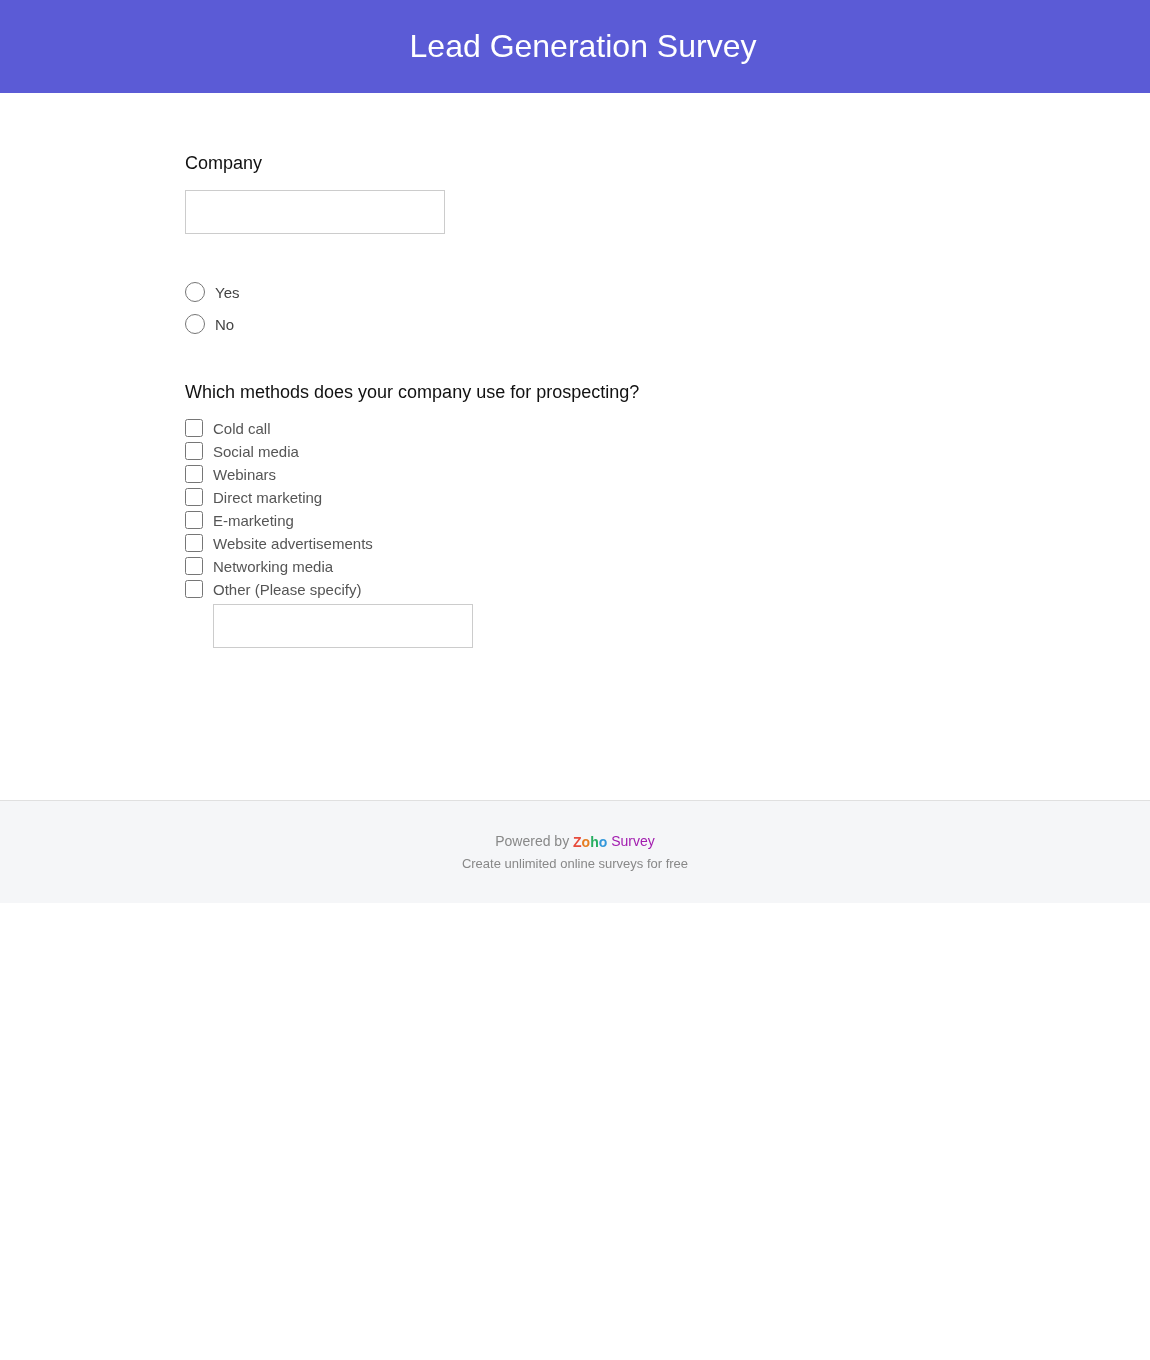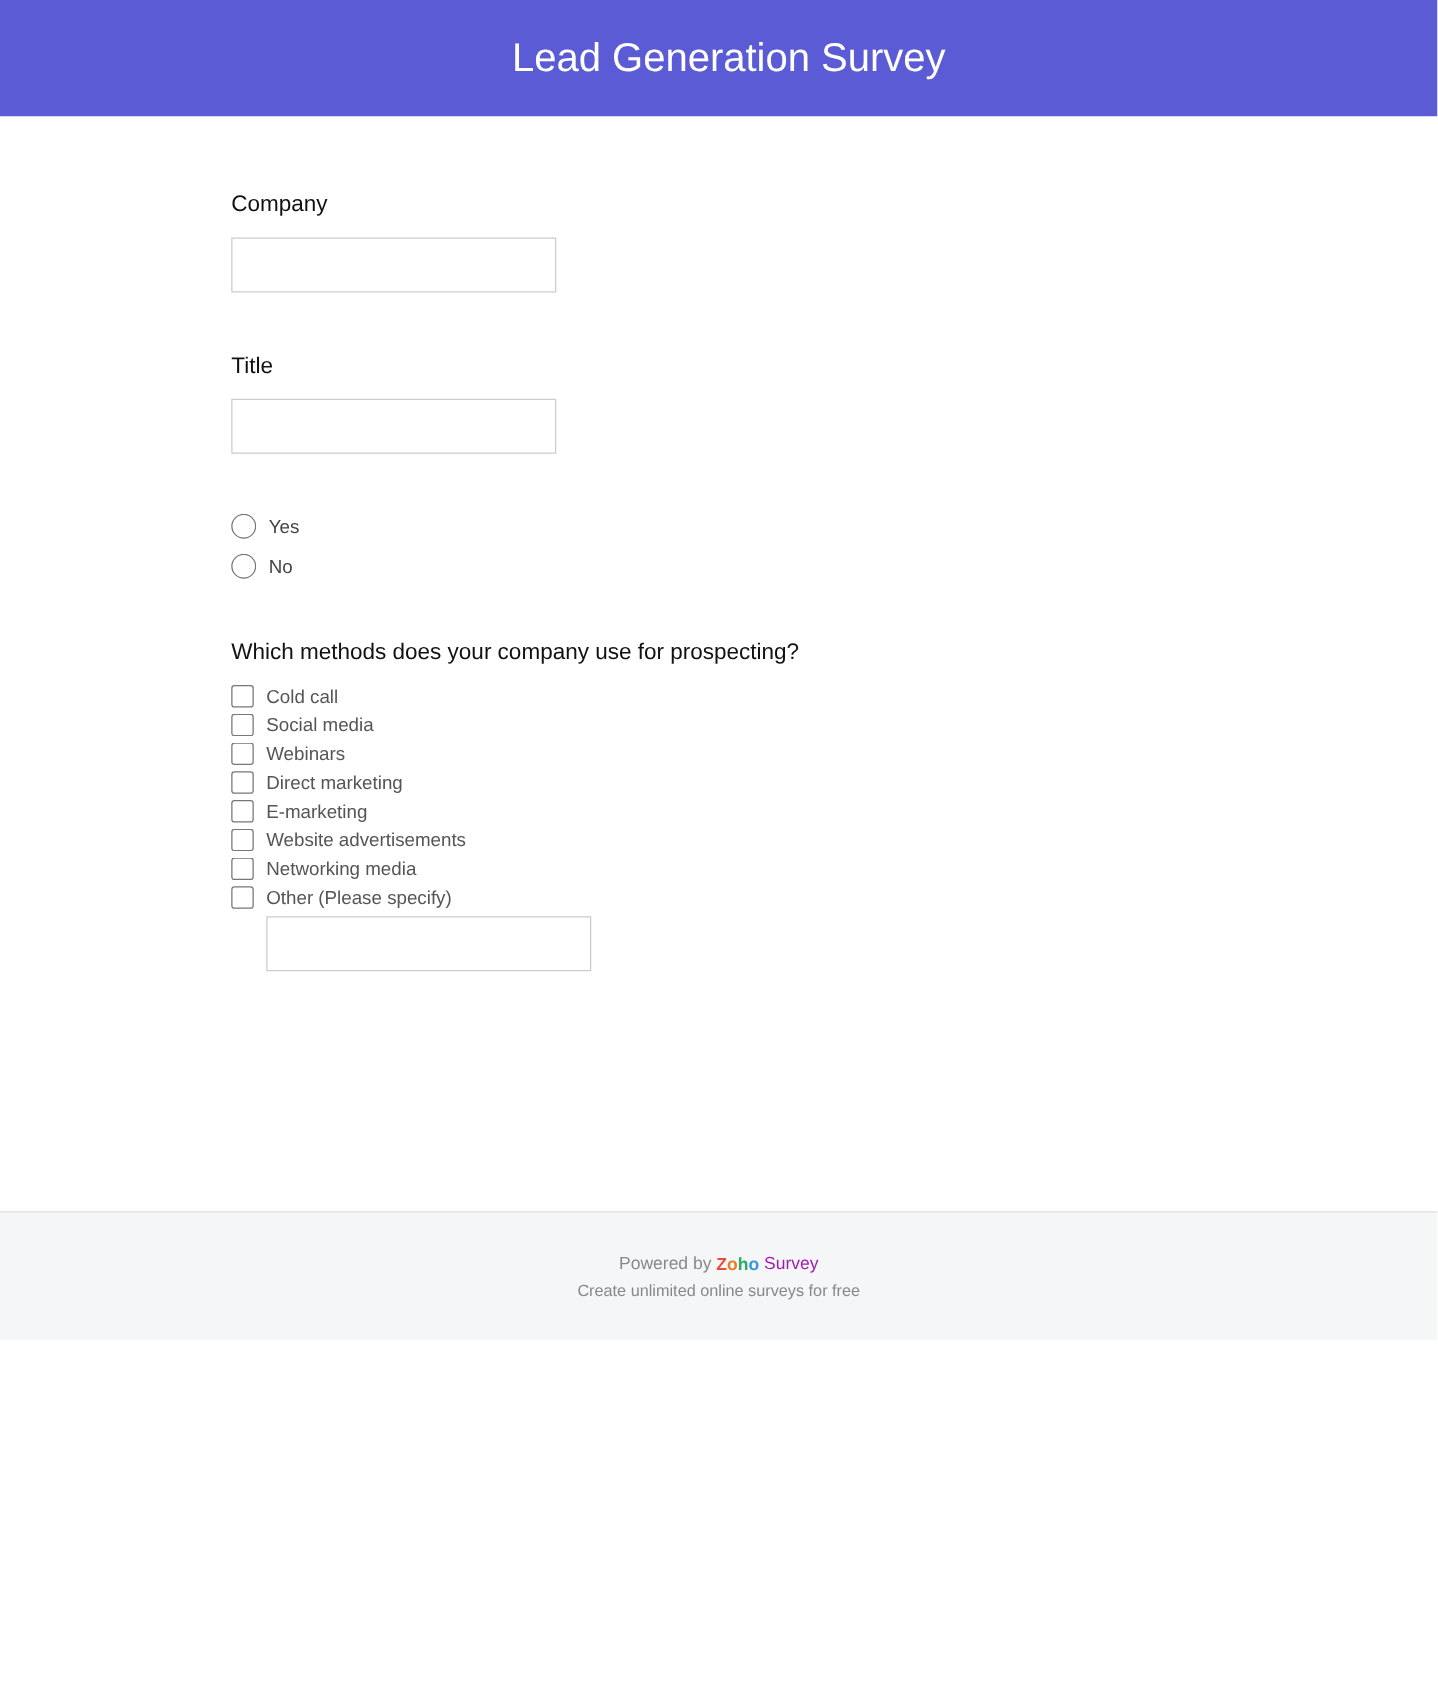--- a/index.html
+++ b/index.html
@@ -123,21 +123,21 @@
       margin-left: 28px;
       margin-top: 6px;
       display: block;
     }
 
     .footer {
       background-color: #f5f6f8;
       border-top: 1px solid #e0e0e0;
       padding: 32px 4px;
       text-align: center;
-      margin-top: 104px;
+      margin-top: 64px;
     }
 
     .footer-powered {
       font-size: 14px;
       color: #888888;
       margin-bottom: 6px;
     }
 
     .footer-tagline {
       font-size: 13px;
@@ -170,24 +170,20 @@
   <h1 class="header-title">Lead Generation Survey</h1>
 </div>
 
 <div class="form-container">
 
   <div class="form-section">
     <div class="question-label">Company</div>
     <input class="text-input" type="text" style="">
   </div>
 
-  <div class="form-section">
-    <div class="question-label">Title</div>
-    <input class="text-input" type="text" style="">
-  </div>
 
   <div class="form-section">
     <div class="radio-group">
       <div class="radio-option">
         <input type="radio" name="prospect" id="prospect-yes" style="">
         <label for="prospect-yes">Yes</label>
       </div>
       <div class="radio-option">
         <input type="radio" name="prospect" id="prospect-no" style="">
         <label for="prospect-no">No</label>

